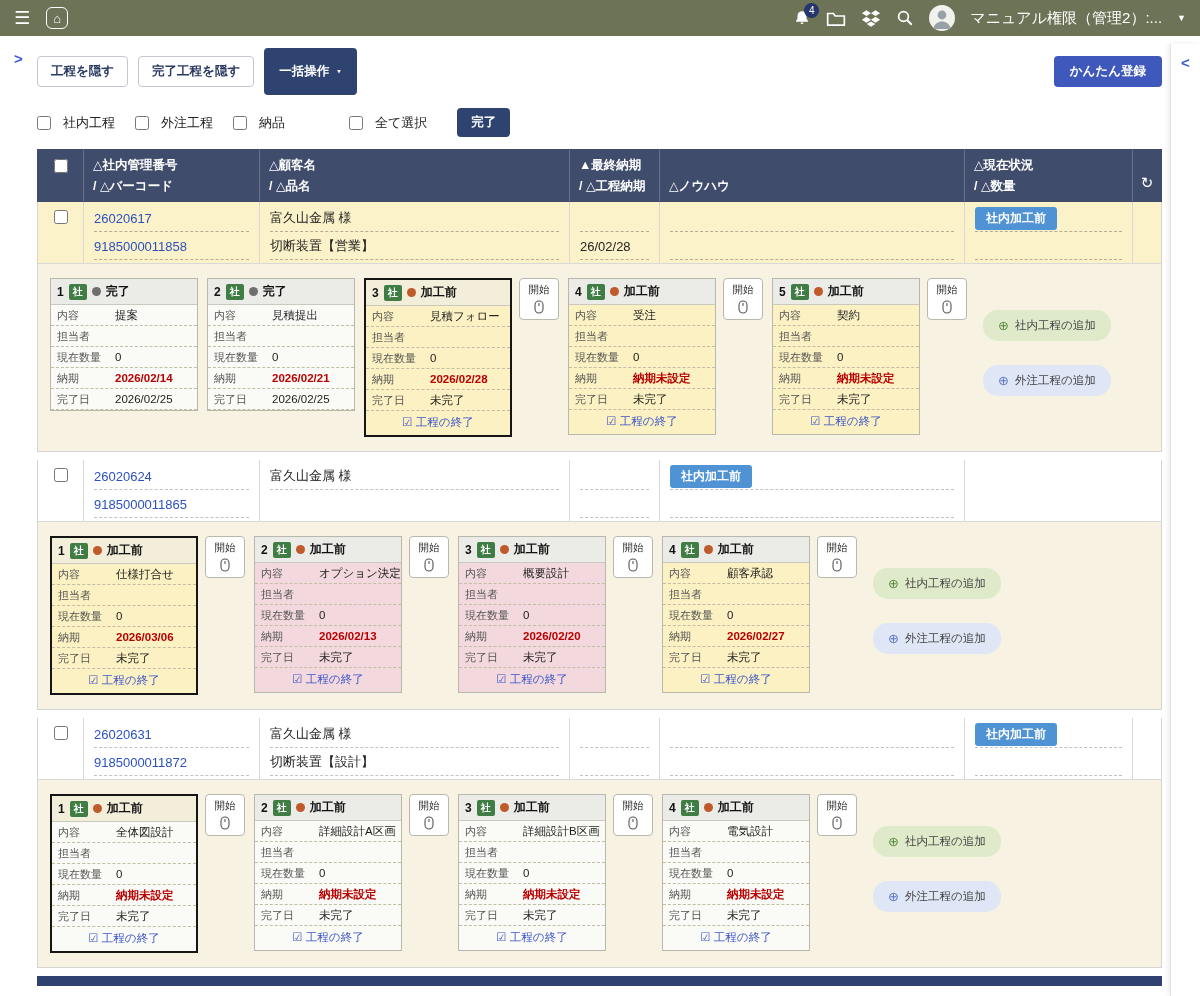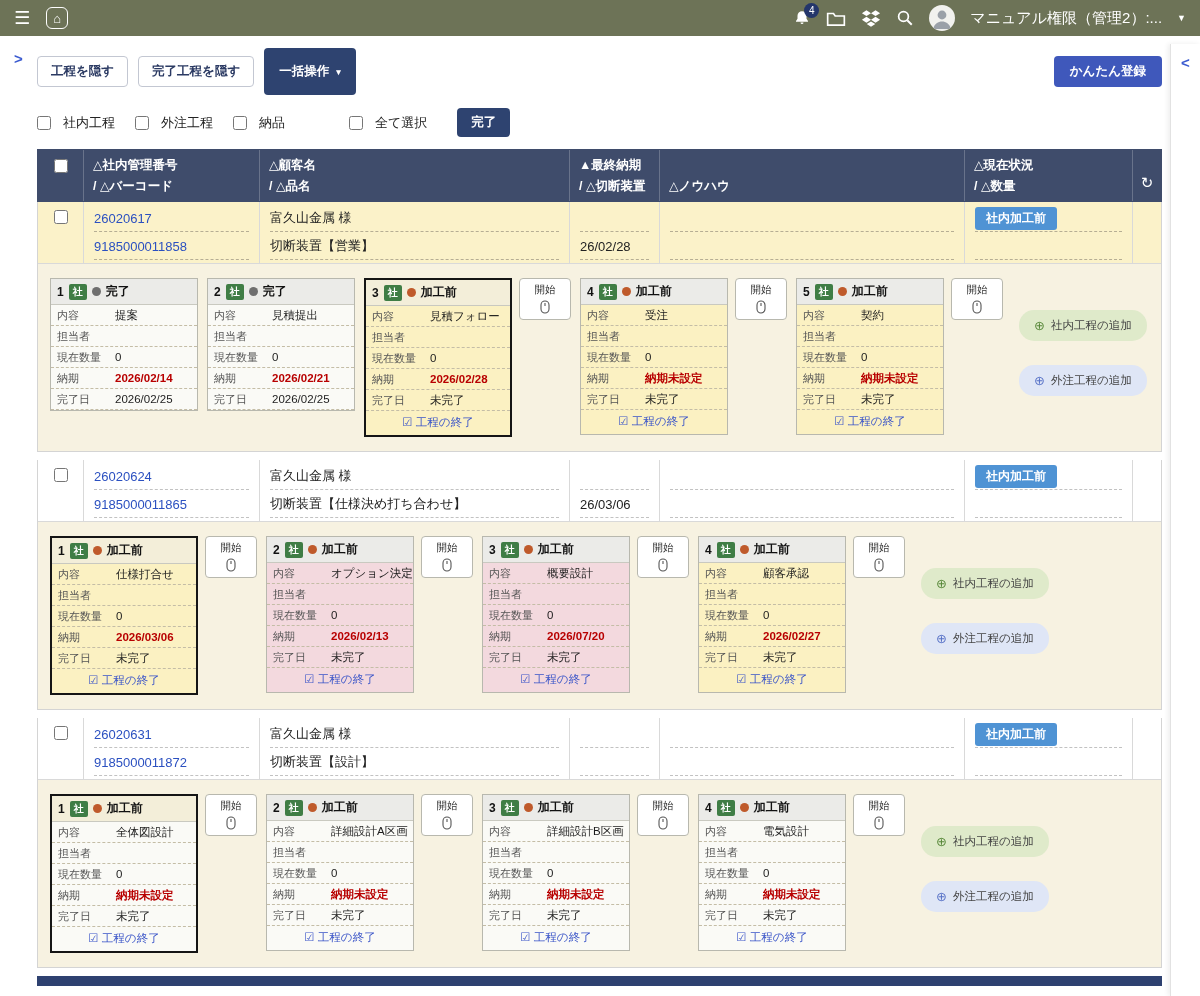--- a/index.html
+++ b/index.html
@@ -18,21 +18,21 @@
 
   
   .chev { color:#3b5bd0; font-weight:bold; font-size:15px; cursor:pointer; }
   .chev-left { position:absolute; left:14px; top:50px; }
   .rightpanel { position:absolute; right:0; top:44px; bottom:0; width:30px; background:#fff; border-left:1px solid #e2e2e2; box-shadow:-2px 0 5px rgba(0,0,0,.07); display:flex; justify-content:center; padding-top:10px; z-index:5; }
 
   .main { margin:0 38px 0 37px; }
 
   
   .toolbar { display:flex; align-items:center; gap:10px; padding:12px 0 7px; }
-  .btn { border:none; border-radius:4px; font-size:12.5px; cursor:pointer; font-family:Liberation Sans, sans-serif; }
+  .btn { border:none; border-radius:4px; font-size:12.5px; cursor:pointer; font-family:Liberation Mono, monospace; }
   .btn.outline { background:#fff; border:1px solid #c3c7d2; color:#2b3a63; padding:6px 13px; font-weight:600; }
   .btn.navy { background:#2e4370; color:#fff; padding:15px 15px; font-weight:600; display:inline-flex; align-items:center; gap:7px; }
   .btn.blue { background:#3f58bb; color:#fff; padding:7px 16px; font-weight:600; }
   .register { margin-left:auto; }
   .caret-sm { font-size:9px; }
 
   
   .filterbar { display:flex; align-items:center; gap:20px; padding:6px 0 12px; font-size:13px; color:#222; }
   .chk { display:flex; align-items:center; gap:12px; cursor:pointer; }
   .chk input { width:14px; height:14px; cursor:pointer; }
@@ -73,21 +73,21 @@
   .dot-before { background:#bf5a2b; }
   .pc-row { display:flex; align-items:center; gap:6px; padding:0 6px; min-height:21px; border-bottom:1px dashed #c4bda6; }
   .pc-label { color:#555; width:52px; flex:none; font-size:11px; }
   .pc-val { color:#1c1c1c; font-size:11.5px; white-space:nowrap; }
   .pc-val.due { color:#b80000; font-weight:bold; }
   .body-yellow .pc-row, .body-yellow .pc-end { background:#fbf1c2; }
   .body-pink .pc-row, .body-pink .pc-end { background:#f3d9de; }
   .body-plain .pc-row, .body-plain .pc-end { background:#fafaf6; }
   .pc-end { padding:4px 2px 5px; text-align:center; font-size:11.5px; }
   .pc-end a { color:#3b55c8; cursor:pointer;margin-top:16px; }
-  .start-btn { width:52px; background:#fff; border:1px solid #b8b8ae; border-radius:4px; padding:4px 2px 5px; display:flex; flex-direction:column; align-items:center; gap:3px; font-size:10.5px; color:#333; cursor:pointer; }
+  .start-btn { width:40px; background:#fff; border:1px solid #b8b8ae; border-radius:4px; padding:4px 2px 5px; display:flex; flex-direction:column; align-items:center; gap:3px; font-size:10.5px; color:#333; cursor:pointer; }
   .add-col { display:flex; flex-direction:column; gap:24px; margin-left:16px; margin-top:32px; }
   .add-btn { border:none; border-radius:15px; padding:8px 15px; font-size:11.5px; color:#444; display:inline-flex; align-items:center; gap:6px; cursor:pointer; font-family:inherit; white-space:nowrap; }
   .add-green { background:#dfeaca; }
   .add-green .plus { color:#5a8a3c; }
   .add-blue { background:#dfe6f6; }
   .add-blue .plus { color:#5a74c8; }
   .plus { font-size:13px; }
 
   
   .hscroll { height:10px; background:#2e4170; margin-top:4px; cursor:pointer; }
@@ -178,21 +178,21 @@
     <div class="th">
       <div>△社内管理番号</div>
       <div>/ △バーコード</div>
     </div>
     <div class="th">
       <div>△顧客名</div>
       <div>/ △品名</div>
     </div>
     <div class="th">
       <div>▲最終納期</div>
-      <div>/ △切断装置</div>
+      <div>/ △工程納期</div>
     </div>
     <div class="th">
       <div>&nbsp;</div>
       <div>△ノウハウ</div>
     </div>
     <div class="th">
       <div>△現在状況</div>
       <div>/ △数量</div>
     </div>
     <div class="th c-refresh">
@@ -440,25 +440,20 @@
       <div class="cell">
         <div class="line">
               <a class="link">26020624</a>
             </div>
         <div class="line">
               <a class="link">9185000011865</a>
             </div>
       </div>
       <div class="cell">
         <div class="line">富久山金属 様</div>
-        <div class="line">切断装置【仕様決め打ち合わせ】</div>
-      </div>
-      <div class="cell">
-        <div class="line"></div>
-        <div class="line">26/03/06</div>
       </div>
       <div class="cell">
         <div class="line"></div>
         <div class="line"></div>
       </div>
       <div class="cell">
         <div class="line">
               <span class="status-badge">社内加工前</span>
             </div>
         <div class="line"></div>
@@ -560,21 +555,21 @@
       <div class="pc-row">
                   <span class="pc-label">担当者</span>
                   <span class="pc-val"></span>
                 </div>
       <div class="pc-row">
                   <span class="pc-label">現在数量</span>
                   <span class="pc-val">0</span>
                 </div>
       <div class="pc-row">
                   <span class="pc-label">納期</span>
-                  <span class="pc-val due">2026/07/20</span>
+                  <span class="pc-val due">2026/02/20</span>
                 </div>
       <div class="pc-row">
                   <span class="pc-label">完了日</span>
                   <span class="pc-val">未完了</span>
                 </div>
       <div class="pc-end"><a>☑ 工程の終了</a></div>
     </div>
     <div class="start-btn">
       <span>開始</span>
       <svg class="mouse-icon" width="10" height="14" viewBox="0 0 10 14">

